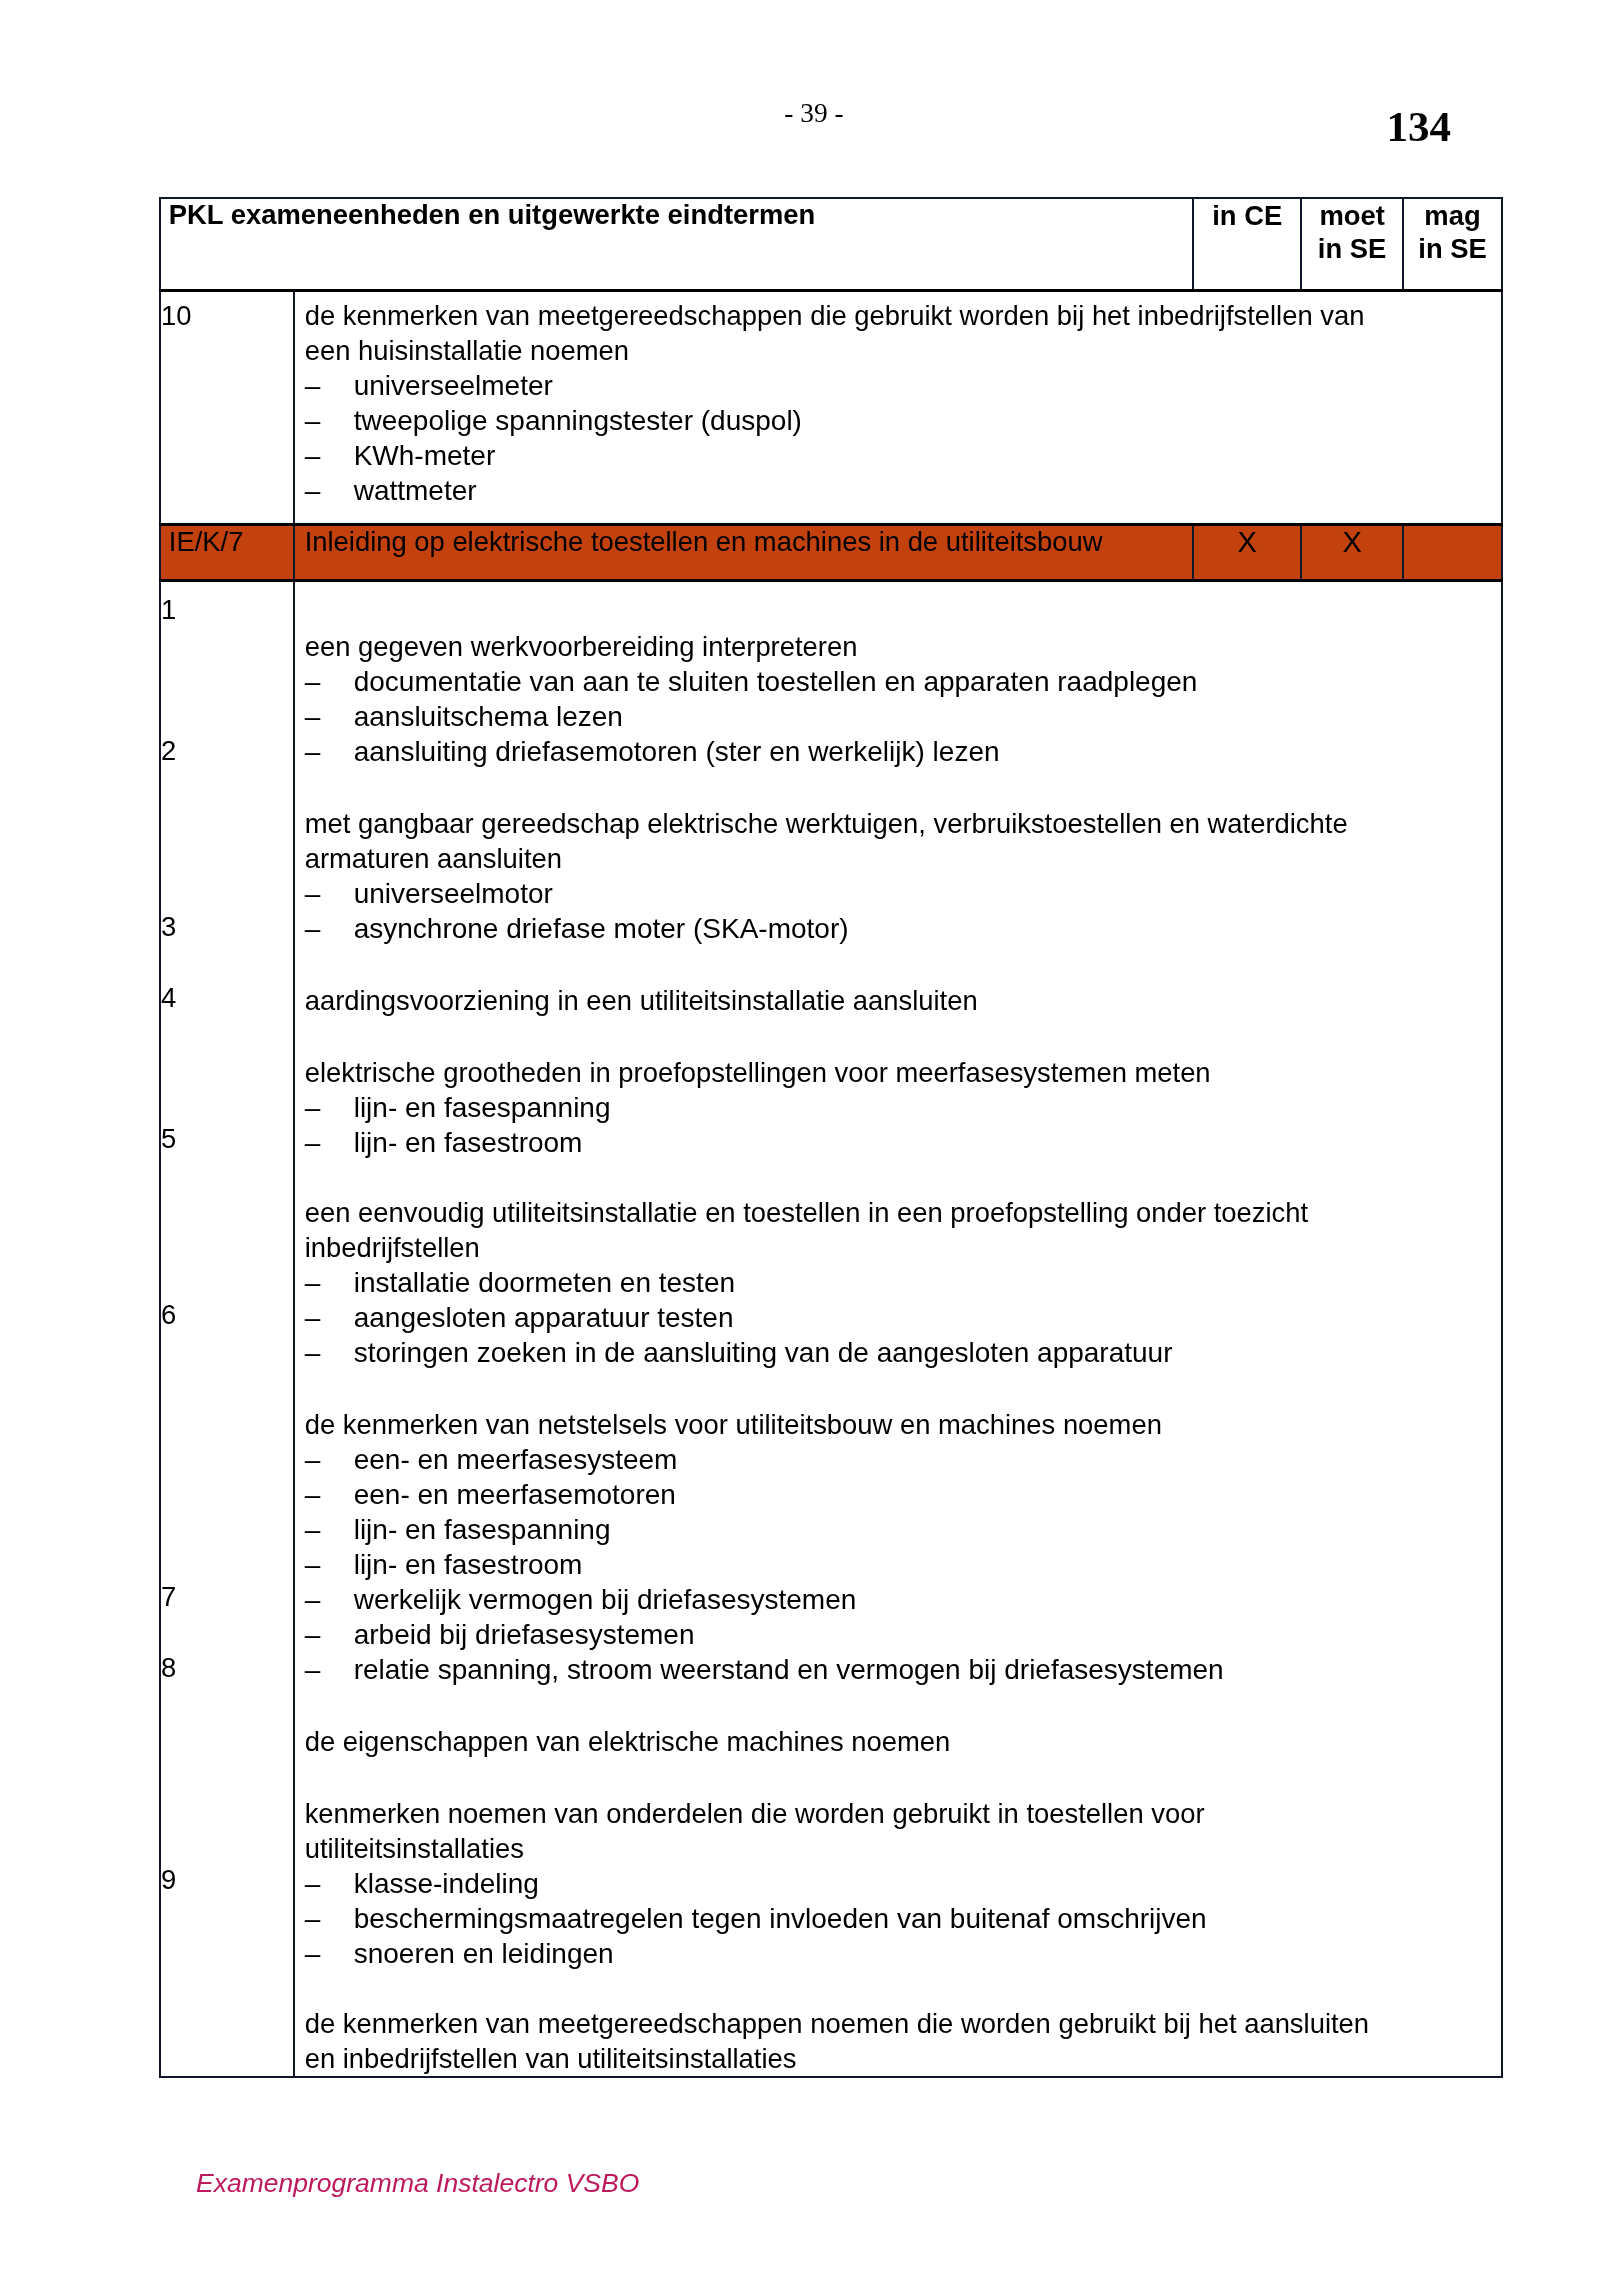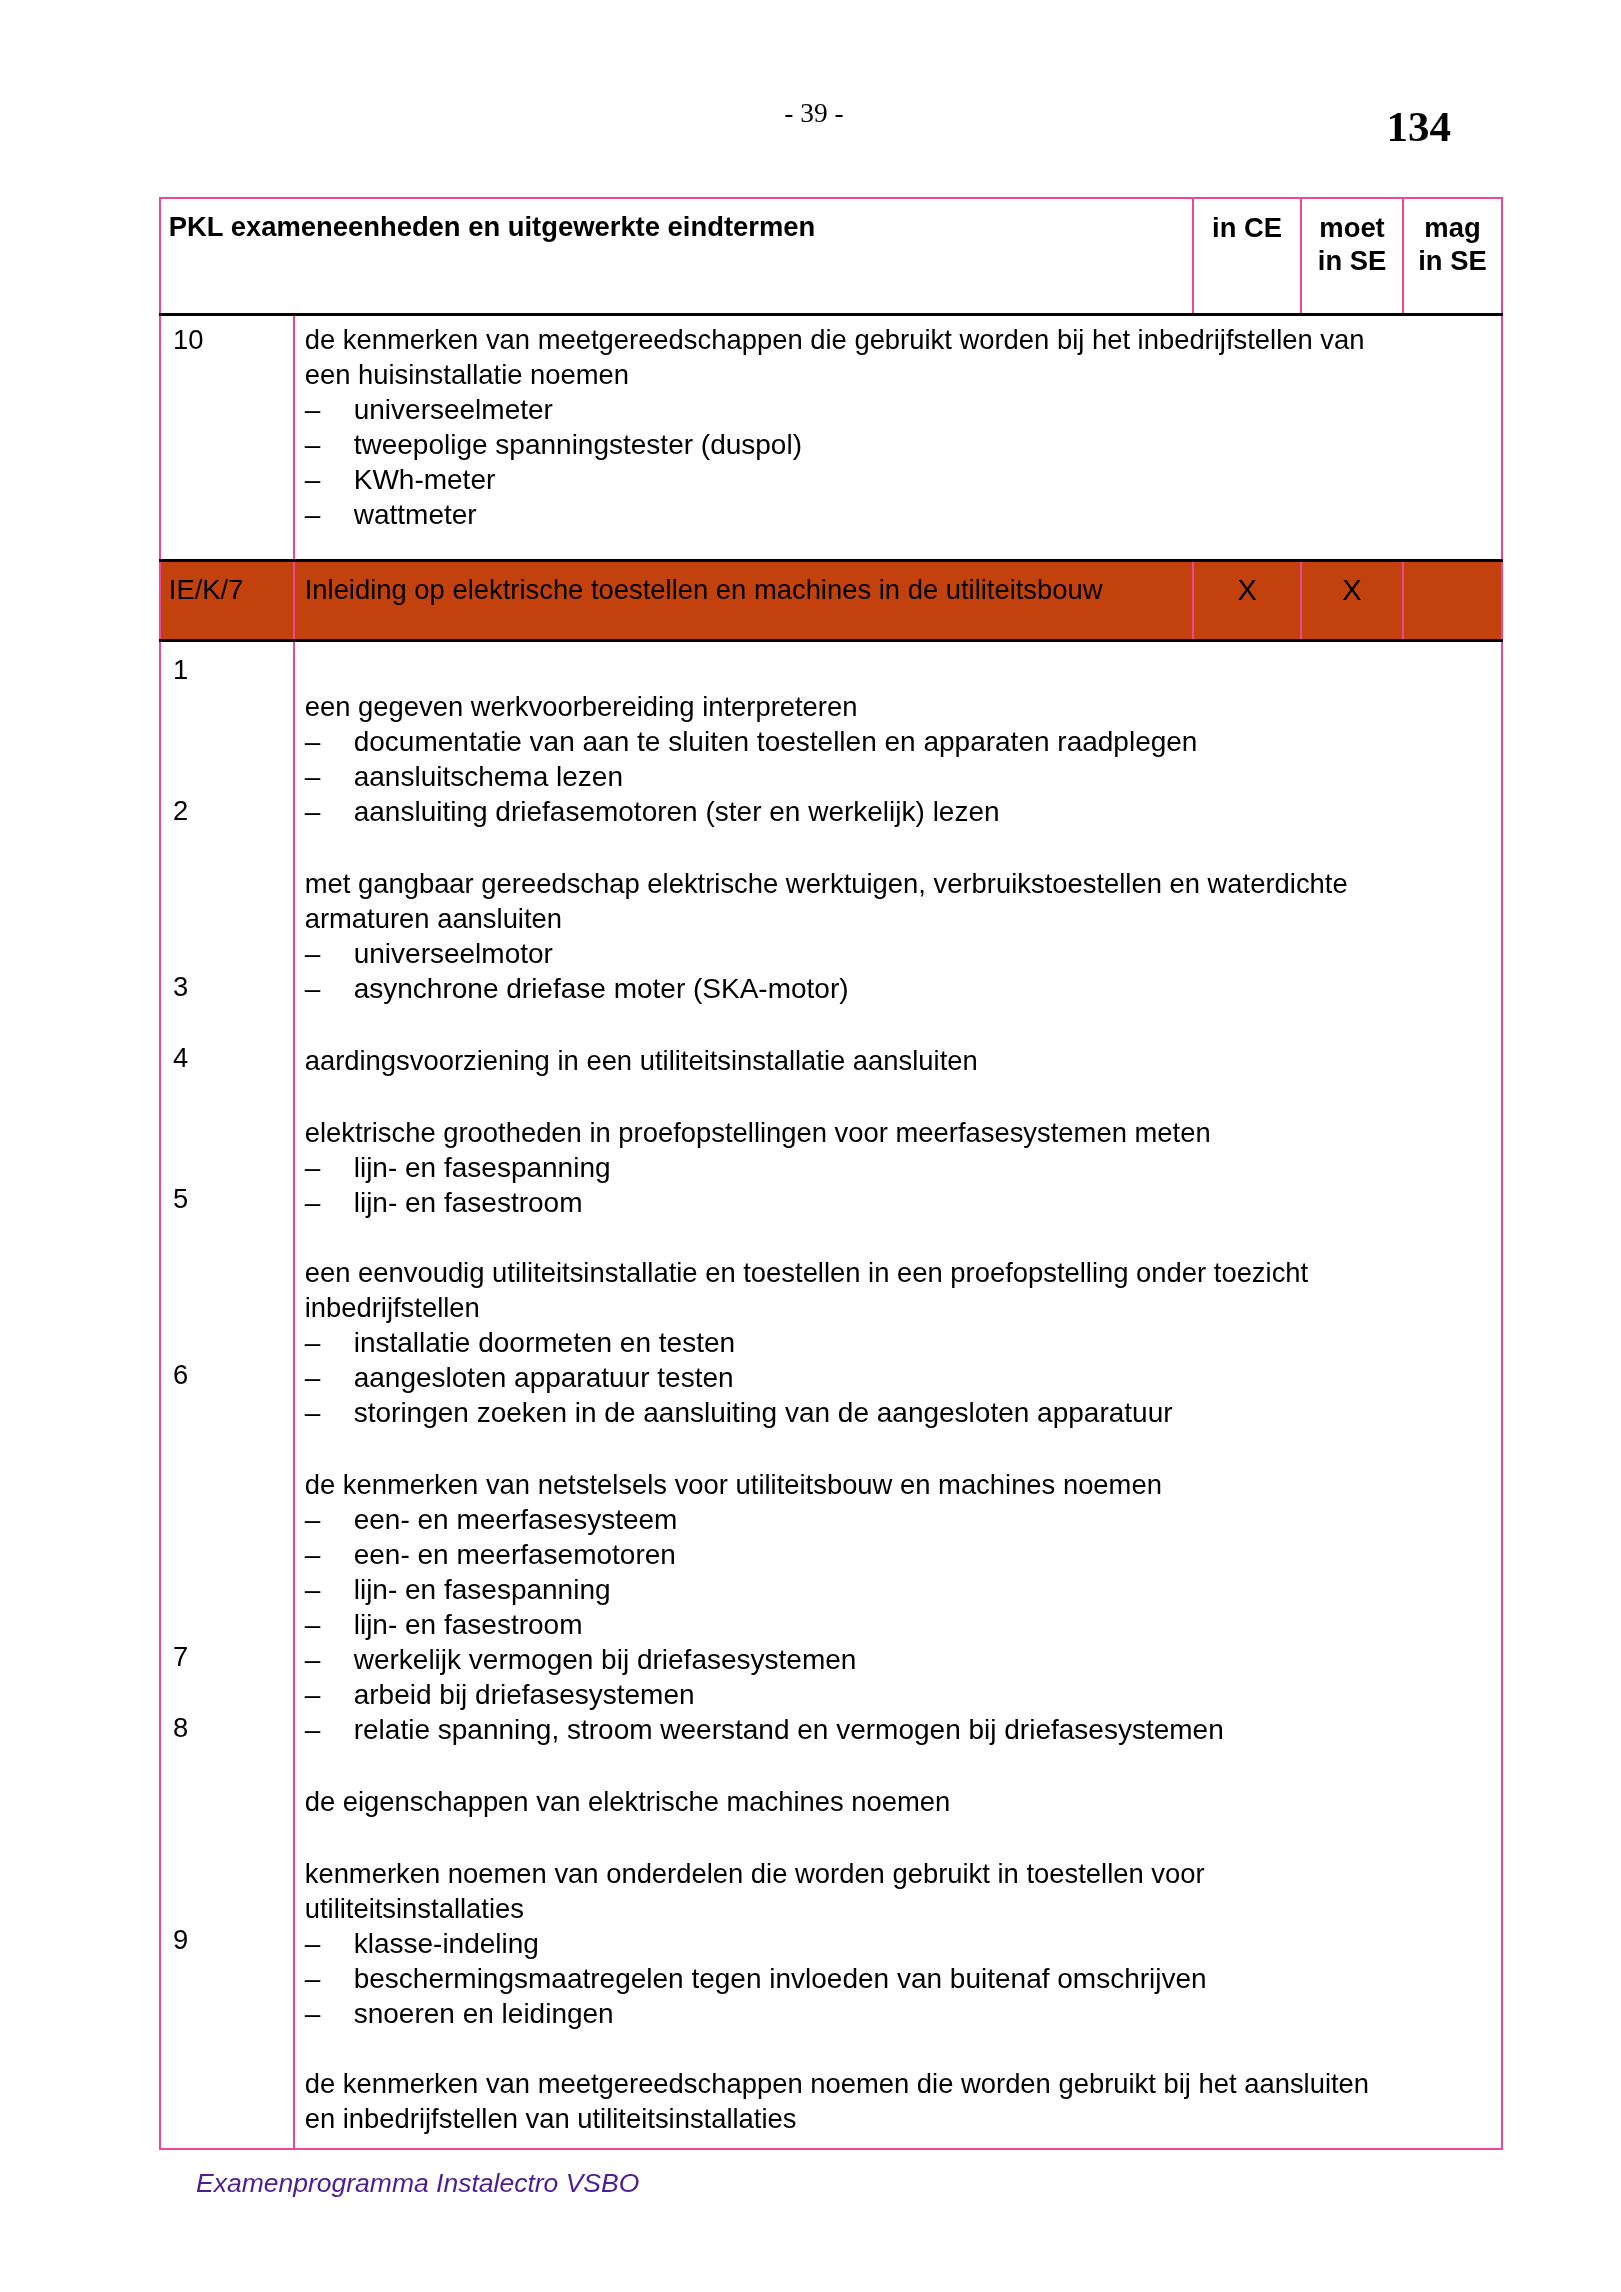--- a/index.html
+++ b/index.html
@@ -4,21 +4,21 @@
   <style>
     html, body { margin: 0; padding: 0; background: #ffffff; }
     body { width: 1621px; height: 2293px; position: relative; overflow: hidden;
            font-family: "Liberation Sans", sans-serif; color: #000; }
     .page-num { position: absolute; top: 98px; left: 755px; width: 118px; text-align: center;
                 font-family: "Liberation Serif", serif; font-size: 27.4px; }
     .doc-num { position: absolute; top: 102px; left: 1333px; width: 118px; text-align: right;
                font-family: "Liberation Serif", serif; font-size: 43px; font-weight: bold; }
     table.pkl { position: absolute; left: 159px; top: 197px; width: 1344px; border-collapse: collapse;
                 font-size: 27.4px; }
-    table.pkl td { border: 2px solid #ec4899; vertical-align: top; padding: 12px; }
+    table.pkl td { border: 2px solid #0f172a; vertical-align: top; padding: 0; }
     table.pkl tr.thick-bottom td { border-bottom: 3.9px solid #000; }
     table.pkl { border: 2.9px solid #000; }
     col.c-num { width: 134px; }
     col.c-text { width: 901px; }
     col.c-ce { width: 108px; }
     col.c-moet { width: 102px; }
     col.c-mag { width: 99px; }
     .hdr td { height: 90px; vertical-align: middle; font-weight: bold; }
     .hdr .title { padding-left: 7.8px; font-size: 27.4px; }
     .hdr .colh { text-align: center; font-size: 27.4px; line-height: 33px; }
@@ -33,21 +33,21 @@
     .item-text { padding-left: 9.8px !important; padding-right: 7.8px !important; line-height: 35px; }
     .item-text .main { display: block; }
     .item-text ul { list-style: none; margin: 0; padding: 0; }
     .item-text li { font-size: 28px; line-height: 35px; padding-left: 49px; position: relative; }
     .item-text li .dash { position: absolute; left: 0; width: 49px; display: inline-block; color: #000; }
     .item-text li .dash::before { content: "–"; }
     .block { display: block; }
     .gap-1 { margin-bottom: 35px; margin-top: 37px; }
     .gap-0 { margin-bottom: 0; }
     .footer { position: absolute; left: 196px; top: 2168px; font-style: italic; font-size: 26.5px;
-              color: #4c1d95; }
+              color: #be185d; }
   </style>
 </head>
 <body>
 
 <div class="page-num">- 39 -</div>
 <div class="doc-num">134</div>
 
 <table class="pkl">
   <colgroup>
     <col class="c-num">

